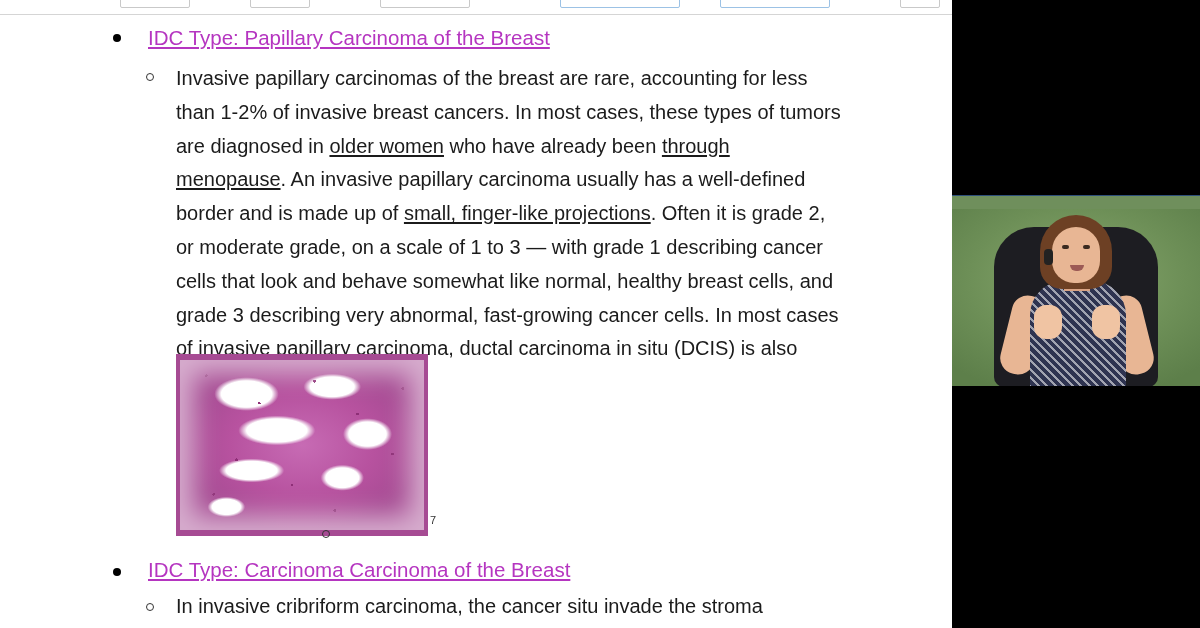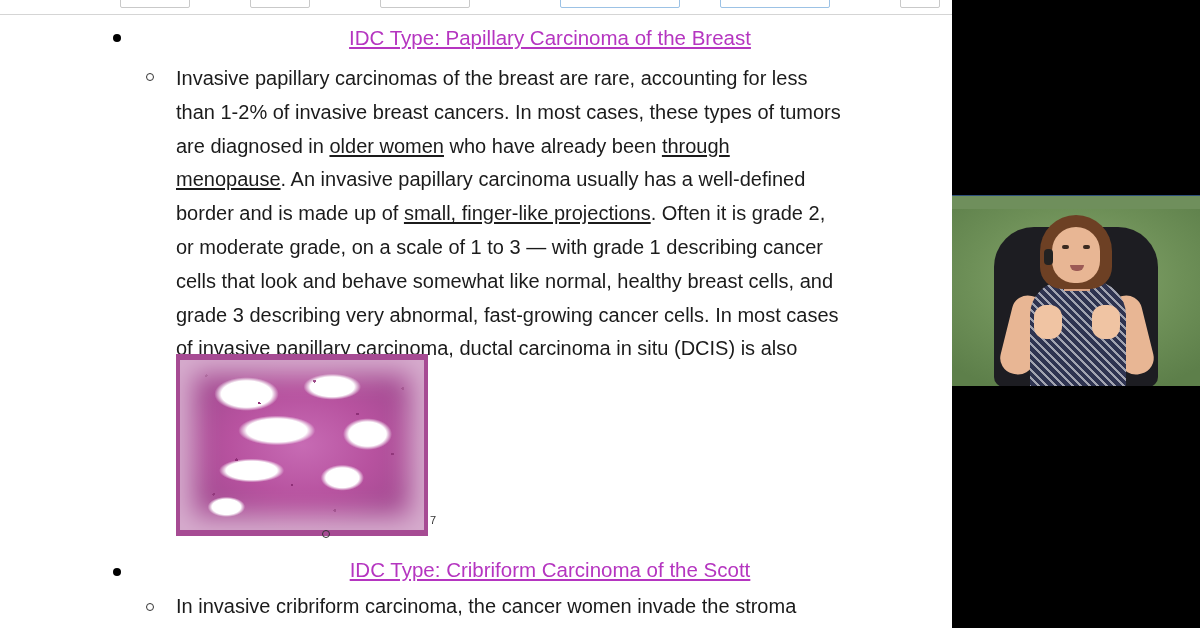--- a/index.html
+++ b/index.html
@@ -62,21 +62,20 @@
     width: 952px;
     height: 614px;
     padding: 0;
   }
 
   .bullet-l1 {
     position: relative;
     margin: 0;
     padding-left: 148px;
     min-height: 30px;
-    text-align: center;
   }
   .bullet-l1 .disc {
     position: absolute;
     left: 113px;
     top: 10px;
     width: 8px;
     height: 8px;
     border-radius: 50%;
     background: #000000;
   }
@@ -375,28 +374,28 @@
         <div class="speckle"></div>
         <div class="halo"></div>
       </div>
       <div id="figure-caption">7</div>
       <div id="figure-bullet"></div>
     </div>
 
     <div style="position:absolute;left:0;top:556px;width:952px;">
       <div class="bullet-l1">
         <span class="disc" style="top:12px;"></span>
-        <span class="heading-link">IDC Type: Cribriform Carcinoma of the Scott</span>
+        <span class="heading-link">IDC Type: Carcinoma Carcinoma of the Breast</span>
       </div>
     </div>
 
     <div style="position:absolute;left:0;top:590px;width:952px;">
       <div class="bullet-l2">
         <span class="circle" style="top:13px;"></span>
-        <div class="body-text">In invasive cribriform carcinoma, the cancer women invade the stroma</div>
+        <div class="body-text">In invasive cribriform carcinoma, the cancer situ invade the stroma</div>
       </div>
     </div>
 
   </div>
 
   <div id="right-panel">
 
     <div id="webcam">
       <div id="webcam-titlebar">
         <span>Alicia Scott CPC, CPC-I, CRC</span>

